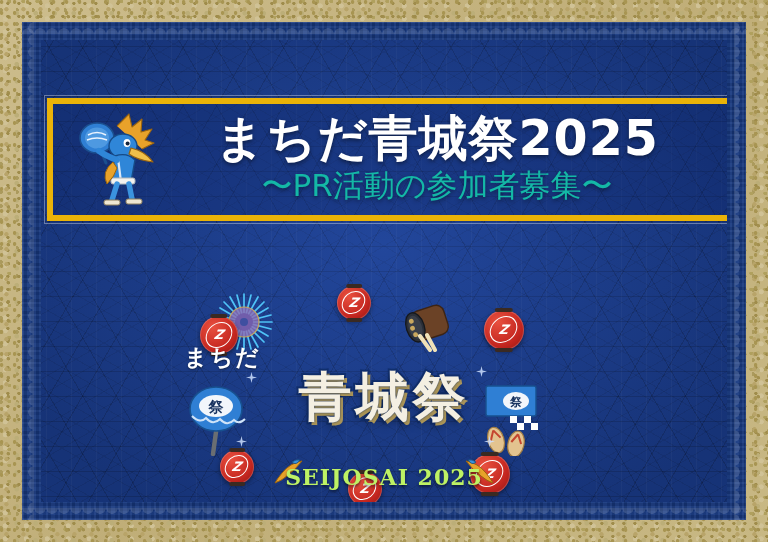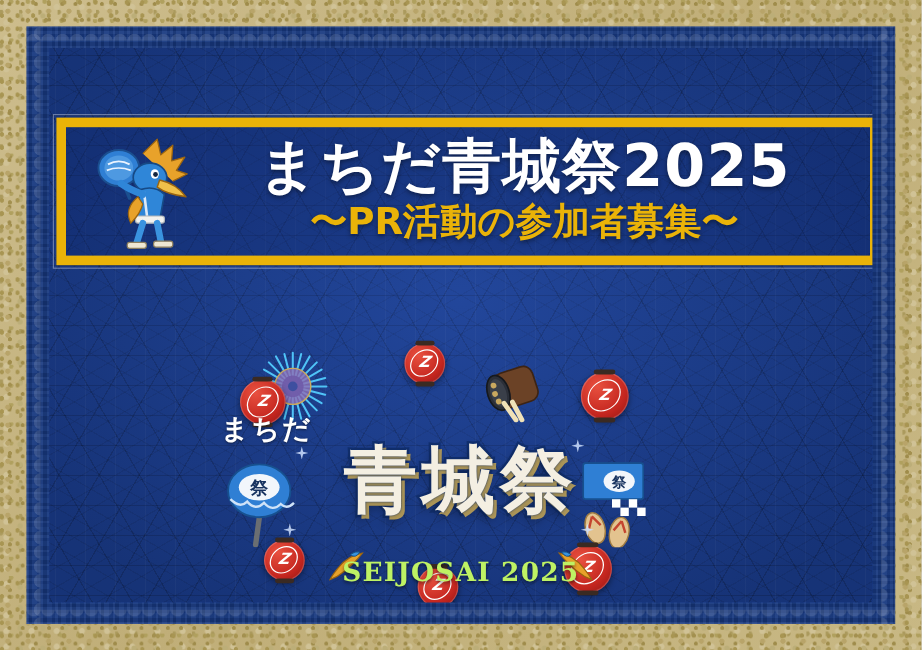--- a/index.html
+++ b/index.html
@@ -99,21 +99,21 @@
     content:"";
     position:absolute; inset:0;
     background:radial-gradient(ellipse at 50% 45%, rgba(60,100,190,.22) 0%, rgba(0,0,0,.18) 85%);
     pointer-events:none;
   }
 
   
   .title-banner{
     position:absolute;
     left:6px; top:58px; width:686px; height:123px;
-    border:8px solid #eab308;
+    border:6px solid #eab308;
     outline:1px solid rgba(255,255,255,.35);
     outline-offset:2px;
     background:rgba(14,38,104,.30);
     z-index:6;
   }
   .mascot-slot{
     position:absolute; left:18px; top:4px;
     width:86px; height:115px;
   }
   .title-text-wrap{
@@ -127,24 +127,24 @@
     font-weight:bold;
     font-size:49px;
     line-height:1.02;
     color:#ffffff;
     letter-spacing:1px;
     white-space:nowrap;
     text-shadow:0 2px 4px rgba(0,0,0,.45);
   }
   .title-sub{
     font-family:"DejaVu Sans","Liberation Sans",sans-serif;
-    font-weight:bold;
+    font-weight:normal;
     font-size:31px;
     line-height:1.15;
-    color:#eab308;
+    color:#14b8a6;
     margin-top:4px;
     letter-spacing:0px;
     white-space:nowrap;
     text-shadow:0 2px 4px rgba(0,0,0,.45);
   }
 
   
   .logo-cluster{
     position:absolute;
     left:50%; top:246px; transform:translateX(-50%);
@@ -160,21 +160,21 @@
     color:#ffffff;
     letter-spacing:2px;
     text-shadow:0 1px 2px rgba(0,0,0,.5);
     z-index:3;
   }
   .logo-kanji{
     position:absolute; left:0; right:0; top:84px;
     text-align:center;
     font-family:"DejaVu Sans","Liberation Sans",sans-serif;
     font-weight:bold;
-    font-size:61px;
+    font-size:53px;
     line-height:1;
     letter-spacing:4px;
     color:#f4efe2;
     -webkit-text-stroke:4px #12306f;
     paint-order:stroke fill;
     text-shadow:
        0 0 2px #12306f,
        3px 3px 0 rgba(196,166,84,.85),
        0 5px 9px rgba(0,0,0,.40);
     z-index:3;

